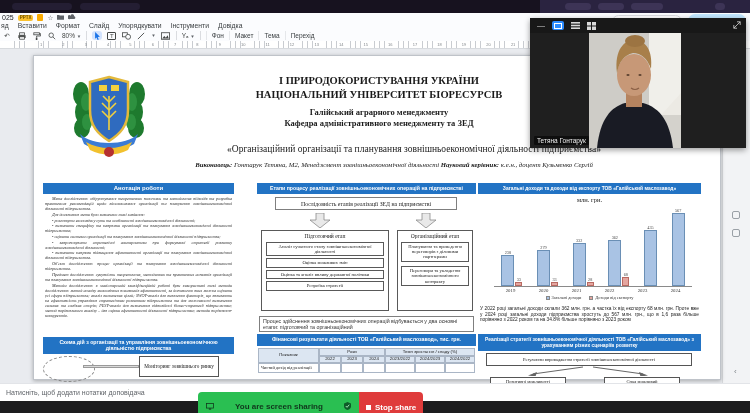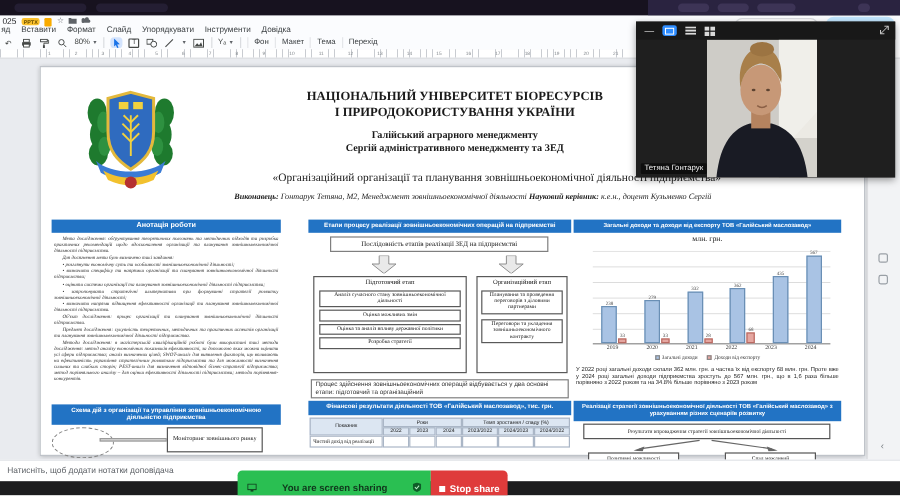--- a/index.html
+++ b/index.html
@@ -269,24 +269,24 @@
             <path d="M37,46 L30,39"></path>
             <path d="M37,46 L44,39"></path>
         </g>
         <path d="M8,62 C20,74 54,74 66,62 L62,72 C48,80 26,80 12,72 Z" fill="#3a7bd5"></path>
         <path d="M14,70 C28,78 46,78 60,70 L56,78 C44,84 30,84 18,78 Z" fill="#f2c12e"></path>
         <circle cx="37" cy="80" r="5" fill="#b53030"></circle>
       </svg>
     </div>
 
     <div id="headtext">
+      <div class="uni">І ПРИРОДОКОРИСТУВАННЯ УКРАЇНИ</div>
       <div class="uni">НАЦІОНАЛЬНИЙ УНІВЕРСИТЕТ БІОРЕСУРСІВ</div>
-      <div class="uni">І ПРИРОДОКОРИСТУВАННЯ УКРАЇНИ</div>
       <div class="fac">Галійський аграрного менеджменту</div>
-      <div class="uni" style="font-size:8.5px">Сергій адміністративного менеджменту та ЗЕД</div>
+      <div class="uni" style="font-size:8.5px">Кафедра адміністративного менеджменту та ЗЕД</div>
     </div>
     <div id="topic">«Організаційний організації та планування зовнішньоекономічної діяльності підприємства»</div>
     <div id="perf">
       <span class="bld">Виконавець:</span><span> Гонтарук Тетяна, М2, Менеджмент зовнішньоекономічної діяльності </span><span class="bld">Науковий керівник:</span><span> к.е.н., доцент Кузьменко Сергій</span>
     </div>
 
     <div class="col" id="col1">
       <div class="bluebar colrel" id="anno-h">Анотація роботи</div>
       <div class="colrel" id="anno-body">
           <div class="anno-line">Мета дослідження: обґрунтування теоретичних положень та методичних підходів та розробка практичних рекомендацій щодо вдосконалення організації та планування зовнішньоекономічної діяльності підприємства.</div>

